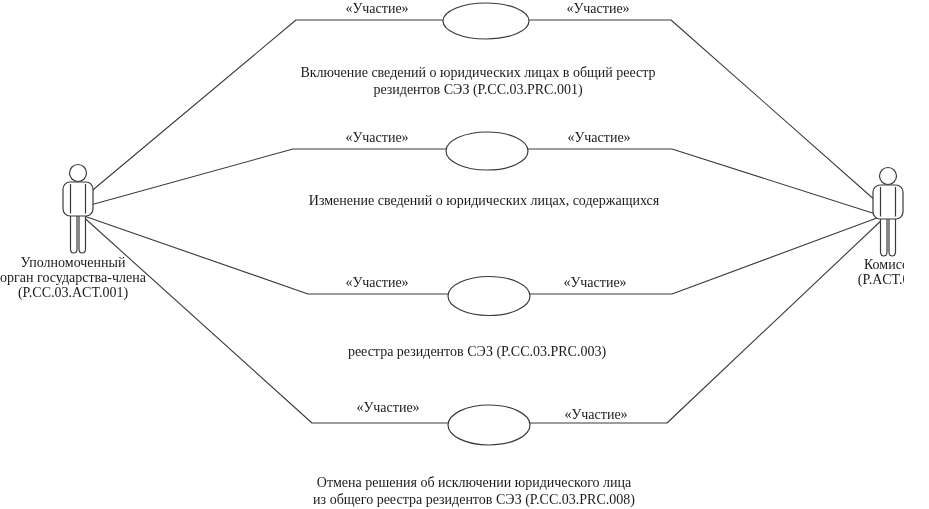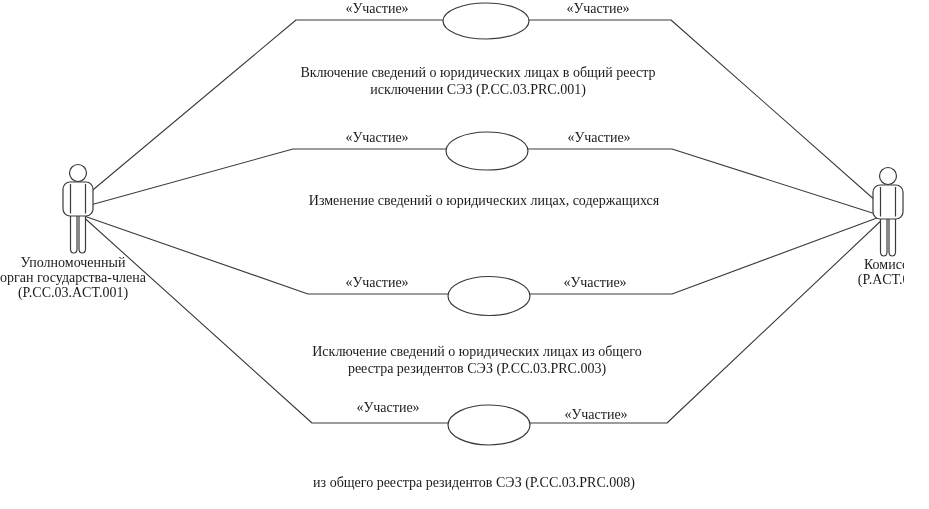--- a/index.html
+++ b/index.html
@@ -97,33 +97,33 @@
   <div class="lbl stereo" style="left:544px; top:129px;">«Участие»</div>
 
   <div class="lbl stereo" style="left:322px; top:274px;">«Участие»</div>
   <div class="lbl stereo" style="left:540px; top:274px;">«Участие»</div>
 
   <div class="lbl stereo" style="left:333px; top:399px;">«Участие»</div>
   <div class="lbl stereo" style="left:541px; top:406px;">«Участие»</div>
 
   <div class="lbl uc-title" style="left:263px; top:64px;text-align:center;">
     <div>Включение сведений о юридических лицах в общий реестр</div>
-    <div>исключении СЭЗ (P.CC.03.PRC.001)</div>
+    <div>резидентов СЭЗ (P.CC.03.PRC.001)</div>
   </div>
 
   <div class="lbl uc-title" style="left:269px; top:192px;text-align:center;">
     <div>Изменение сведений о юридических лицах, содержащихся</div>
   </div>
 
   <div class="lbl uc-title" style="left:262px; top:343px;">
-    <div>Исключение сведений о юридических лицах из общего</div>
     <div>реестра резидентов СЭЗ (P.CC.03.PRC.003)</div>
   </div>
 
   <div class="lbl uc-title" style="left:259px; top:474px;">
+    <div>Отмена решения об исключении юридического лица</div>
     <div>из общего реестра резидентов СЭЗ (P.CC.03.PRC.008)</div>
   </div>
 
   <div class="lbl actor-name" style="left:-12px; top:255px; width:170px;">
     <div>Уполномоченный</div>
     <div>орган государства-члена</div>
     <div>(P.CC.03.ACT.001)</div>
   </div>
 
   <div class="lbl actor-name" style="left:818px; top:257px; width:150px;">

